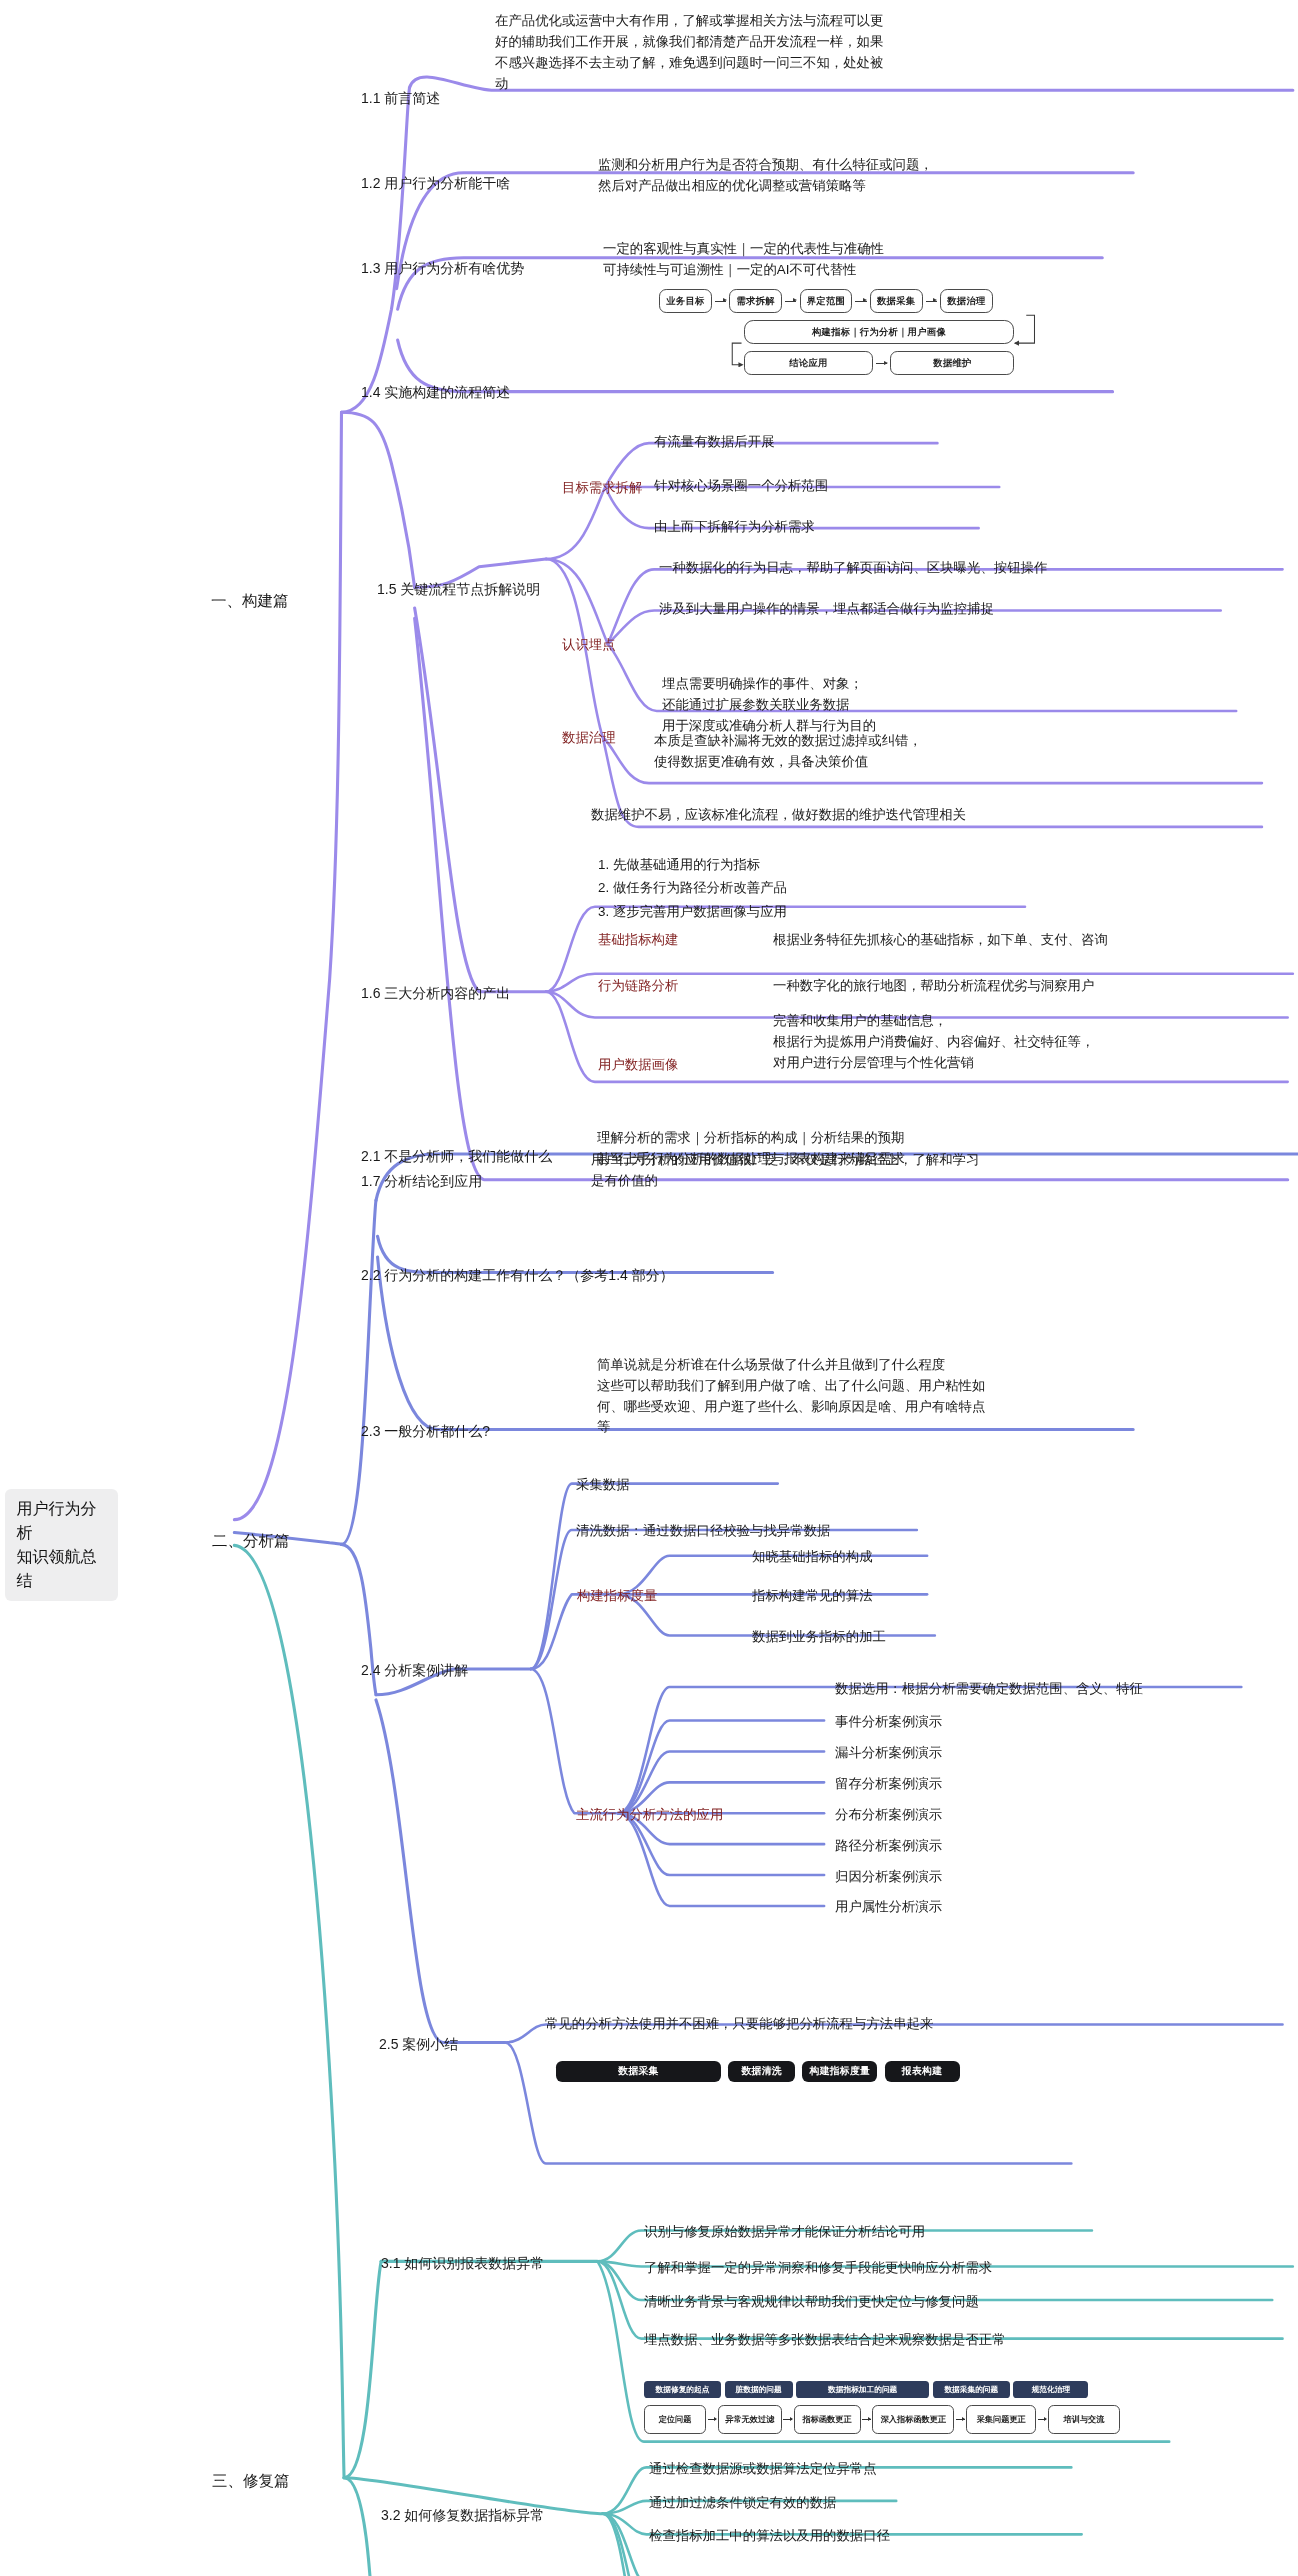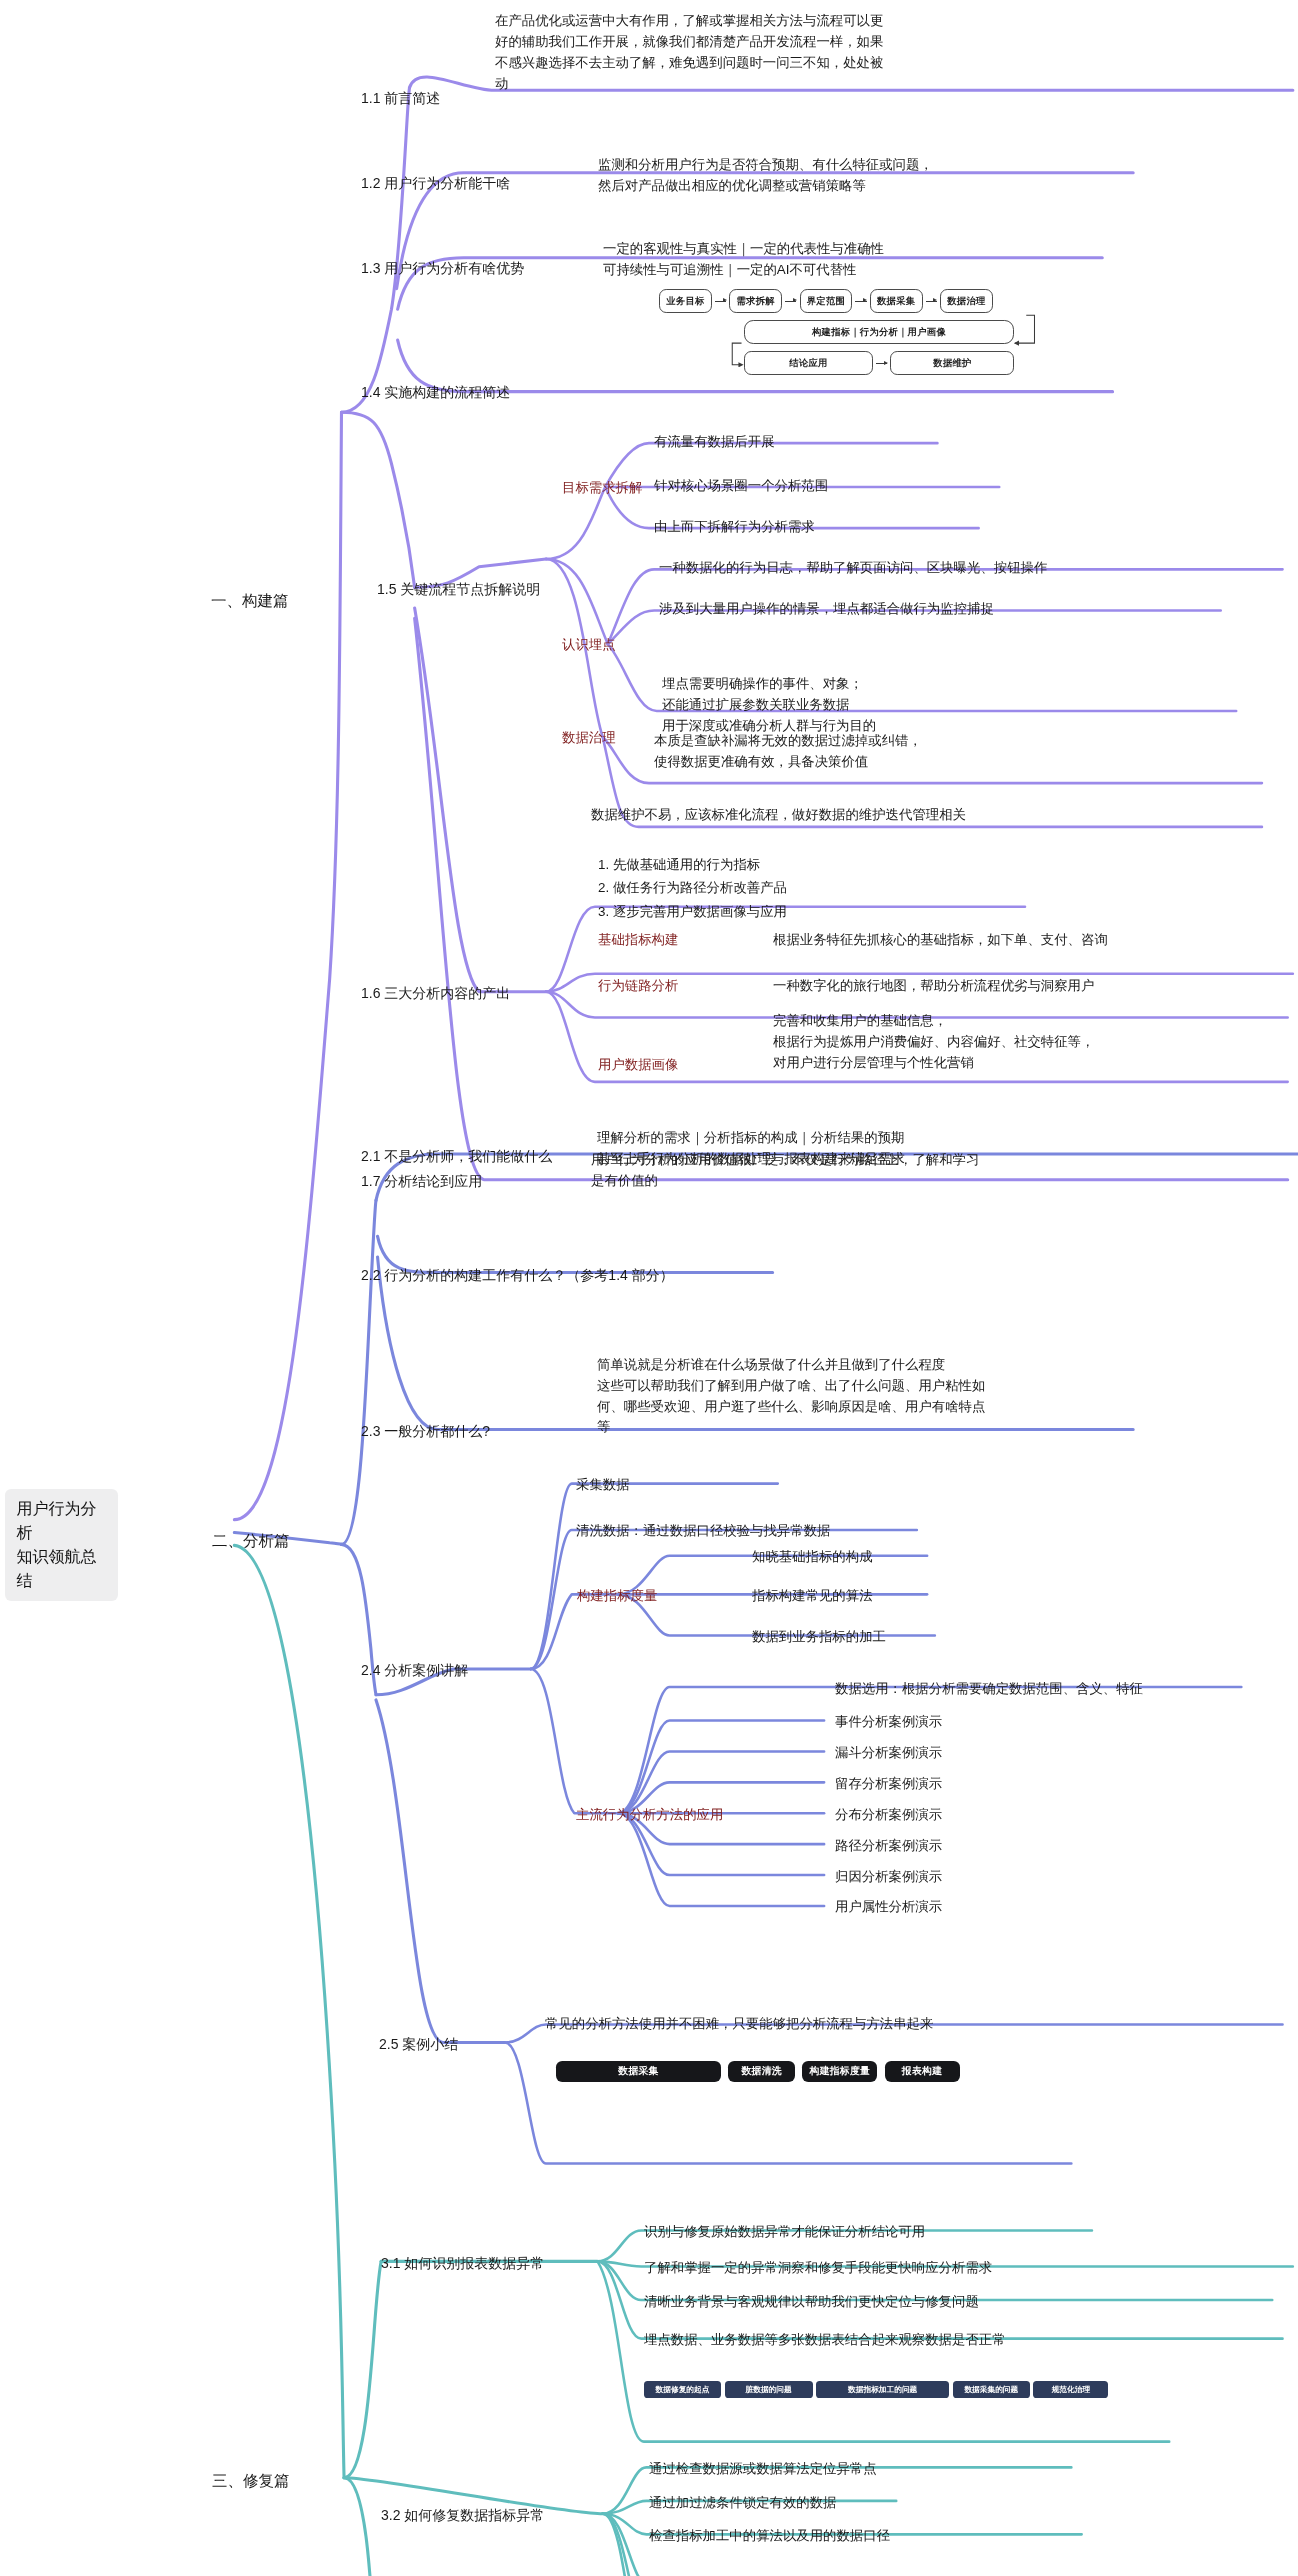--- a/index.html
+++ b/index.html
@@ -327,24 +327,37 @@
 
 <div class="node lvl2-label" style="left:381px; top:2253px;">3.1 如何识别报表数据异常</div>
 <div class="node leaf" style="left:644px; top:2222px;">识别与修复原始数据异常才能保证分析结论可用</div>
 <div class="node leaf" style="left:644px; top:2258px;">了解和掌握一定的异常洞察和修复手段能更快响应分析需求</div>
 <div class="node leaf" style="left:644px; top:2292px;">清晰业务背景与客观规律以帮助我们更快定位与修复问题</div>
 <div class="node leaf" style="left:644px; top:2330px;">埋点数据、业务数据等多张数据表结合起来观察数据是否正常</div>
 
 <div class="flow31" style="left:644px; top:2381px; width:562px;">
   <div style="display:flex; gap:3.6px;">
     <div class="navypill" style="width:77px;">数据修复的起点</div>
-    <div class="navypill" style="width:88px;">脏数据的问题</div>
+    <div class="navypill" style="width:68px;">脏数据的问题</div>
     <div class="navypill" style="width:133px;">数据指标加工的问题</div>
     <div class="navypill" style="width:77px;">数据采集的问题</div>
     <div class="navypill" style="width:75px;">规范化治理</div>
+  </div>
+  <div style="display:flex; align-items:stretch; gap:1.5px; margin-top:6.7px;">
+    <div class="sbox" style="width:62px;">定位问题</div>
+    <div class="sarrow"></div>
+    <div class="sbox" style="width:64px;">异常无效过滤</div>
+    <div class="sarrow"></div>
+    <div class="sbox" style="width:67px;">指标函数更正</div>
+    <div class="sarrow"></div>
+    <div class="sbox" style="width:82px;">深入指标函数更正</div>
+    <div class="sarrow"></div>
+    <div class="sbox" style="width:70px;">采集问题更正</div>
+    <div class="sarrow"></div>
+    <div class="sbox" style="width:72px;">培训与交流</div>
   </div>
 </div>
 
 <div class="node lvl2-label" style="left:381px; top:2505px;">3.2 如何修复数据指标异常</div>
 <div class="node leaf" style="left:649px; top:2459px;">通过检查数据源或数据算法定位异常点</div>
 <div class="node leaf" style="left:649px; top:2493px;">通过加过滤条件锁定有效的数据</div>
 <div class="node leaf" style="left:649px; top:2526px;">检查指标加工中的算法以及用的数据口径</div>
 <div class="node leaf" style="left:649px; top:2575px;">针对异常的复杂指标要一层层下钻找问题</div>
 
 

